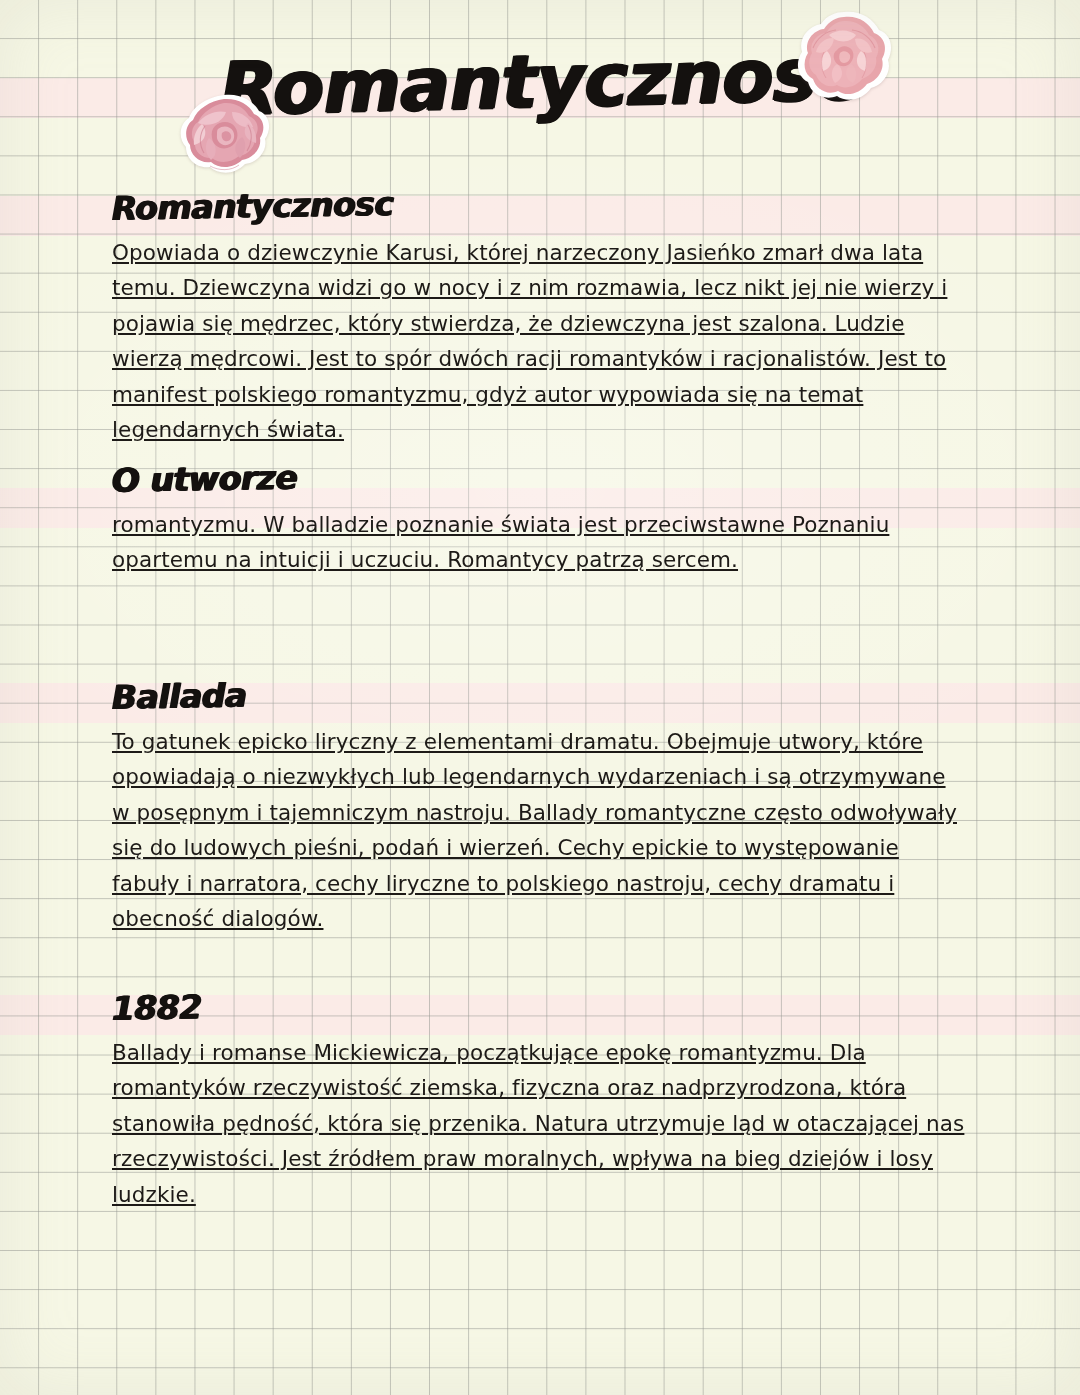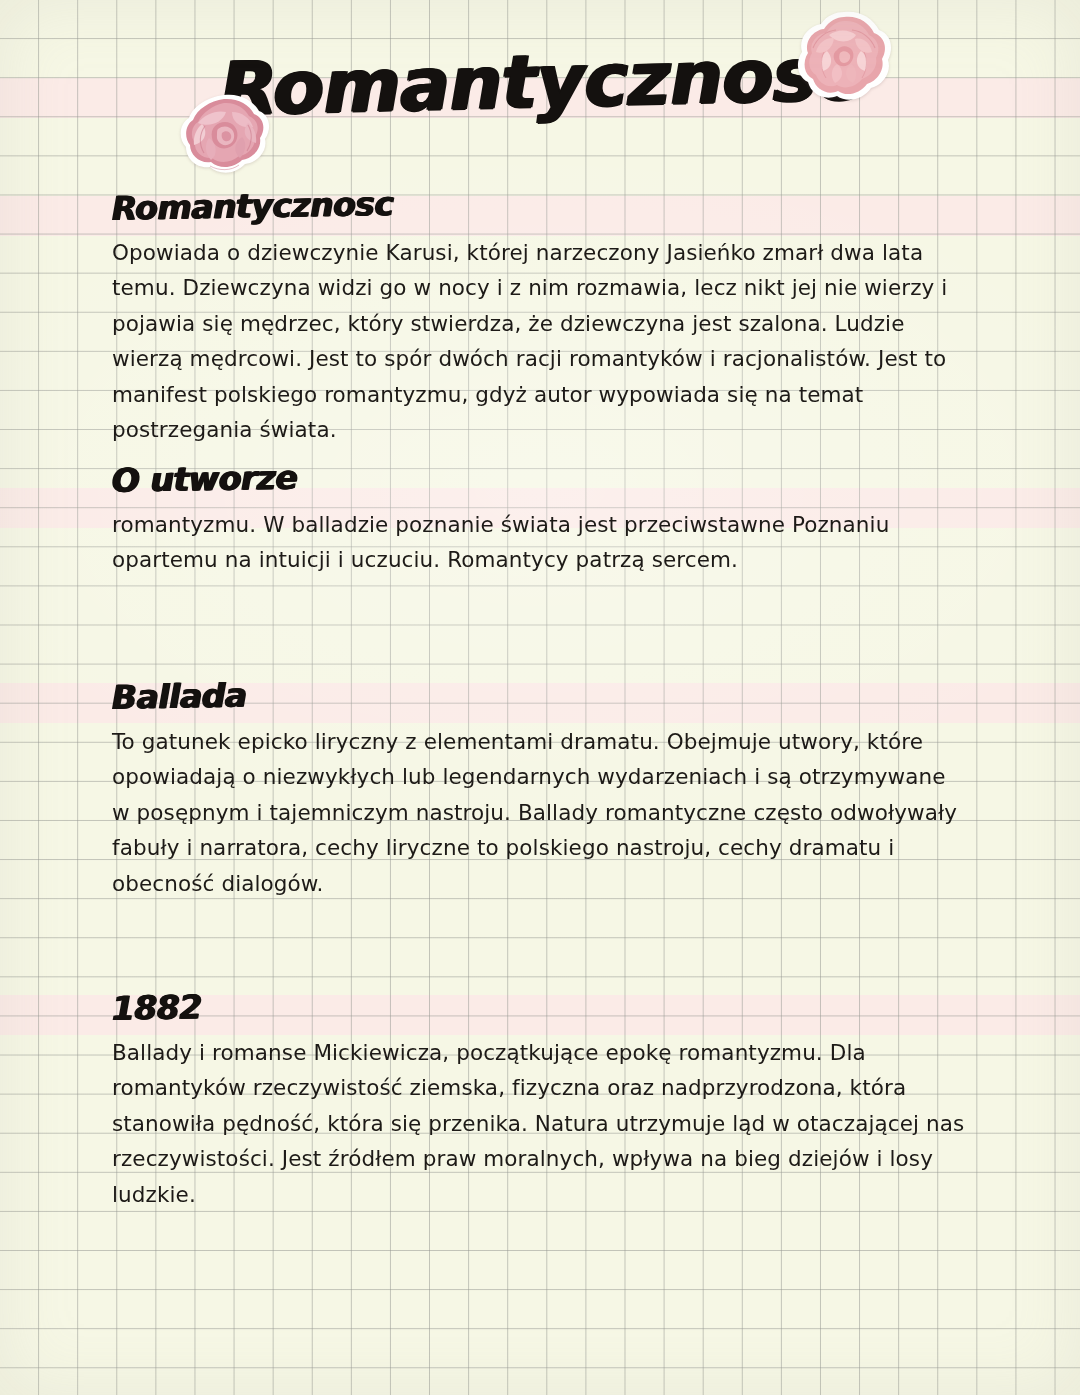--- a/index.html
+++ b/index.html
@@ -91,21 +91,21 @@
   }
   .section-body {
     font-family: "DejaVu Sans", sans-serif;
     font-size: 21.5px;
     line-height: 35.4px;
     color: #1d1a17;
     letter-spacing: 0.1px;
     margin: 0;
     text-align: left;
   }
-  .section-body .ln { display: block; white-space: nowrap; }
+  .section-body .ln { display: block; white-space: nowrap; text-decoration: underline; }
 
   
   .sticker {
     position: absolute;
     filter: drop-shadow(0 1px 1.5px rgba(120,90,90,0.22));
   }
 
   
   .vignette {
     position: absolute;
@@ -184,38 +184,39 @@
   </svg>
 
   <div class="section" style="top:192px">
     <div class="script section-heading">Romantycznosc</div>
     <div class="section-body">
       <span class="ln">Opowiada o dziewczynie Karusi, której narzeczony Jasieńko zmarł dwa lata</span>
       <span class="ln">temu. Dziewczyna widzi go w nocy i z nim rozmawia, lecz nikt jej nie wierzy i</span>
       <span class="ln">pojawia się mędrzec, który stwierdza, że dziewczyna jest szalona. Ludzie</span>
       <span class="ln">wierzą mędrcowi. Jest to spór dwóch racji romantyków i racjonalistów. Jest to</span>
       <span class="ln">manifest polskiego romantyzmu, gdyż autor wypowiada się na temat</span>
-      <span class="ln">postrzegania świata.</span>
+      <span class="ln">legendarnych świata.</span>
     </div>
   </div>
 
   <div class="section" style="top:464px">
     <div class="script section-heading">O utworze</div>
     <div class="section-body">
       <span class="ln">romantyzmu. W balladzie poznanie świata jest przeciwstawne Poznaniu</span>
       <span class="ln">opartemu na intuicji i uczuciu. Romantycy patrzą sercem.</span>
     </div>
   </div>
 
   <div class="section" style="top:681px">
     <div class="script section-heading">Ballada</div>
     <div class="section-body">
       <span class="ln">To gatunek epicko liryczny z elementami dramatu. Obejmuje utwory, które</span>
       <span class="ln">opowiadają o niezwykłych lub legendarnych wydarzeniach i są otrzymywane</span>
       <span class="ln">w posępnym i tajemniczym nastroju. Ballady romantyczne często odwoływały</span>
+      <span class="ln">się do ludowych pieśni, podań i wierzeń. Cechy epickie to występowanie</span>
       <span class="ln">fabuły i narratora, cechy liryczne to polskiego nastroju, cechy dramatu i</span>
       <span class="ln">obecność dialogów.</span>
     </div>
   </div>
 
   <div class="section" style="top:992px">
     <div class="script section-heading">1882</div>
     <div class="section-body">
       <span class="ln">Ballady i romanse Mickiewicza, początkujące epokę romantyzmu. Dla</span>
       <span class="ln">romantyków rzeczywistość ziemska, fizyczna oraz nadprzyrodzona, która</span>

